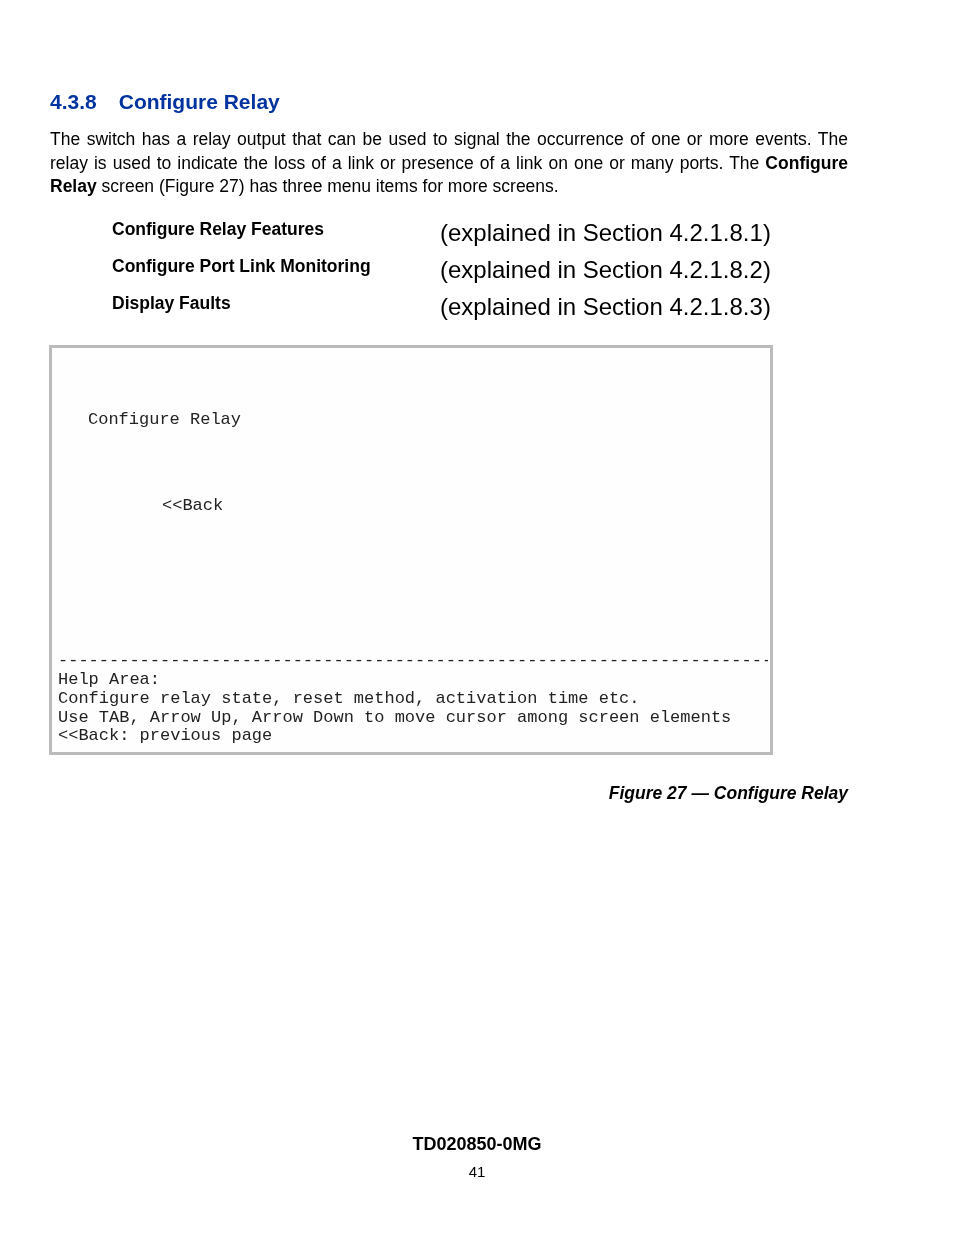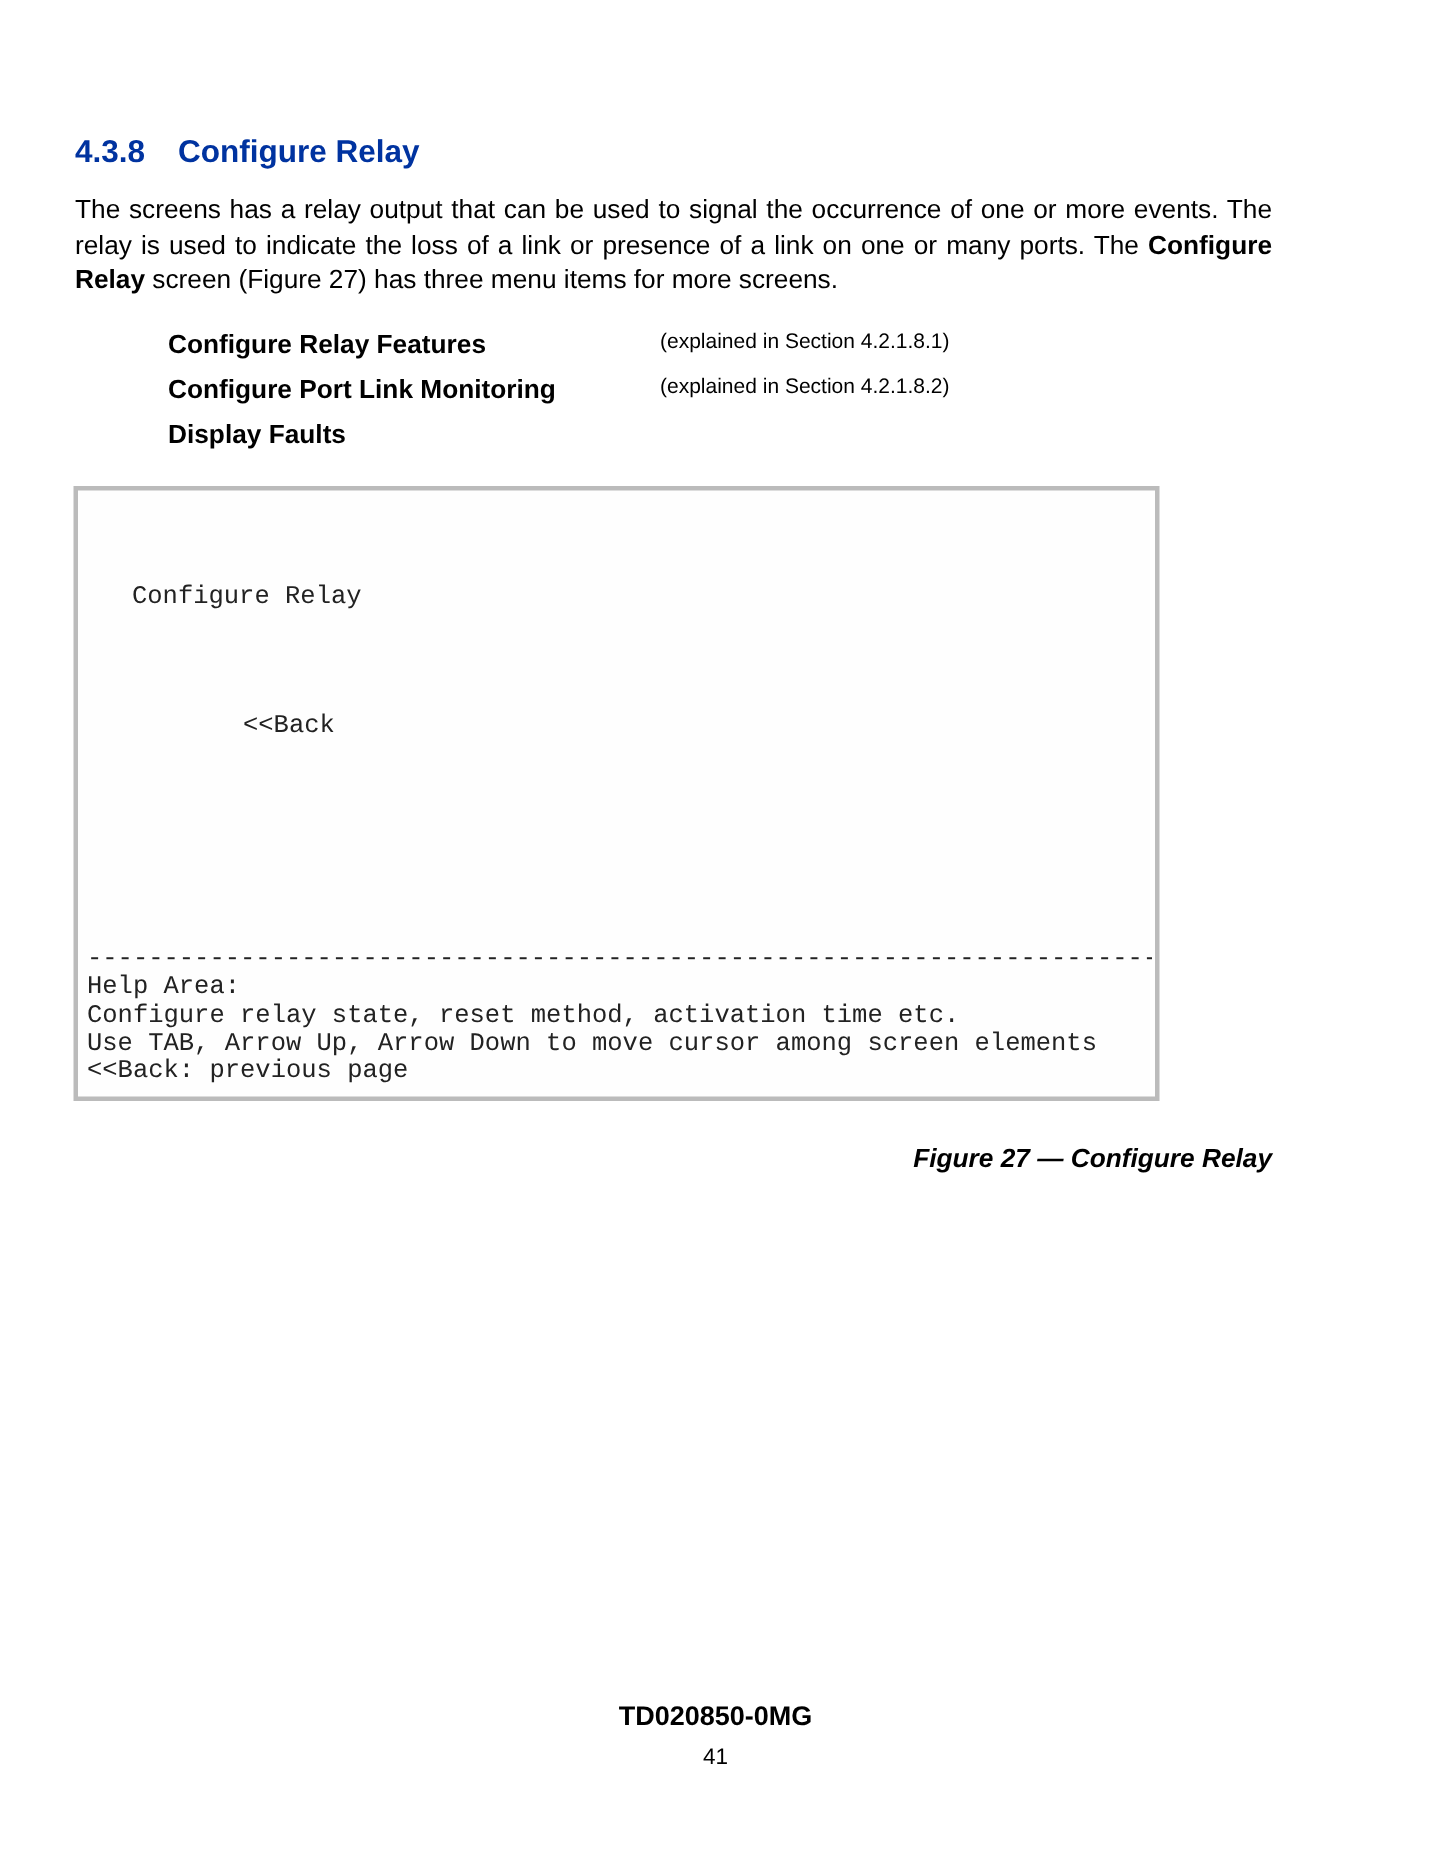--- a/index.html
+++ b/index.html
@@ -41,21 +41,21 @@
     display: flex;
     margin-bottom: 9px;
   }
   .feature-name {
     font-weight: bold;
     font-size: 17.5px;
     width: 328px;
     flex-shrink: 0;
   }
   .feature-ref {
-    font-size: 14px;
+    font-size: 24px;
   }
   .terminal {
     border: 3px solid #bbb;
     background: #fefefe;
     font-family: "Courier New", monospace;
     font-size: 17px;
     color: #222;
     line-height: 1.1;
     white-space: pre;
     padding: 4px 6px 4px 6px;
@@ -105,34 +105,35 @@
 </style>
 </head>
 <body>
 
 <div class="page">
   <div class="section-heading">
     <span class="num">4.3.8</span><span>Configure Relay</span>
   </div>
 
   <div class="body-text">
-    <span>The screens has a relay output that can be used to signal the occurrence of one or more events.  The relay is used to indicate the loss of a link or presence of a link on one or many ports.  The </span><strong>Configure Relay</strong><span> screen (Figure 27) has three menu items for more screens.</span>
+    <span>The switch has a relay output that can be used to signal the occurrence of one or more events.  The relay is used to indicate the loss of a link or presence of a link on one or many ports.  The </span><strong>Configure Relay</strong><span> screen (Figure 27) has three menu items for more screens.</span>
   </div>
 
   <div class="feature-table">
     <div class="feature-row">
       <div class="feature-name">Configure Relay Features</div>
       <div class="feature-ref">(explained in Section 4.2.1.8.1)</div>
     </div>
     <div class="feature-row">
       <div class="feature-name">Configure Port Link Monitoring</div>
       <div class="feature-ref">(explained in Section 4.2.1.8.2)</div>
     </div>
     <div class="feature-row">
       <div class="feature-name">Display Faults</div>
+      <div class="feature-ref">(explained in Section 4.2.1.8.3)</div>
     </div>
   </div>
 
   <div class="terminal">
     <div class="t-title">Configure Relay</div>
     <div class="t-back">&lt;&lt;Back</div>
     <div class="t-help"><div class="t-hr">--------------------------------------------------------------------------------</div><span>Help Area:</span>
 <span>Configure relay state, reset method, activation time etc.</span>
 <span>Use TAB, Arrow Up, Arrow Down to move cursor among screen elements</span>
 <span>&lt;&lt;Back: previous page</span></div>

